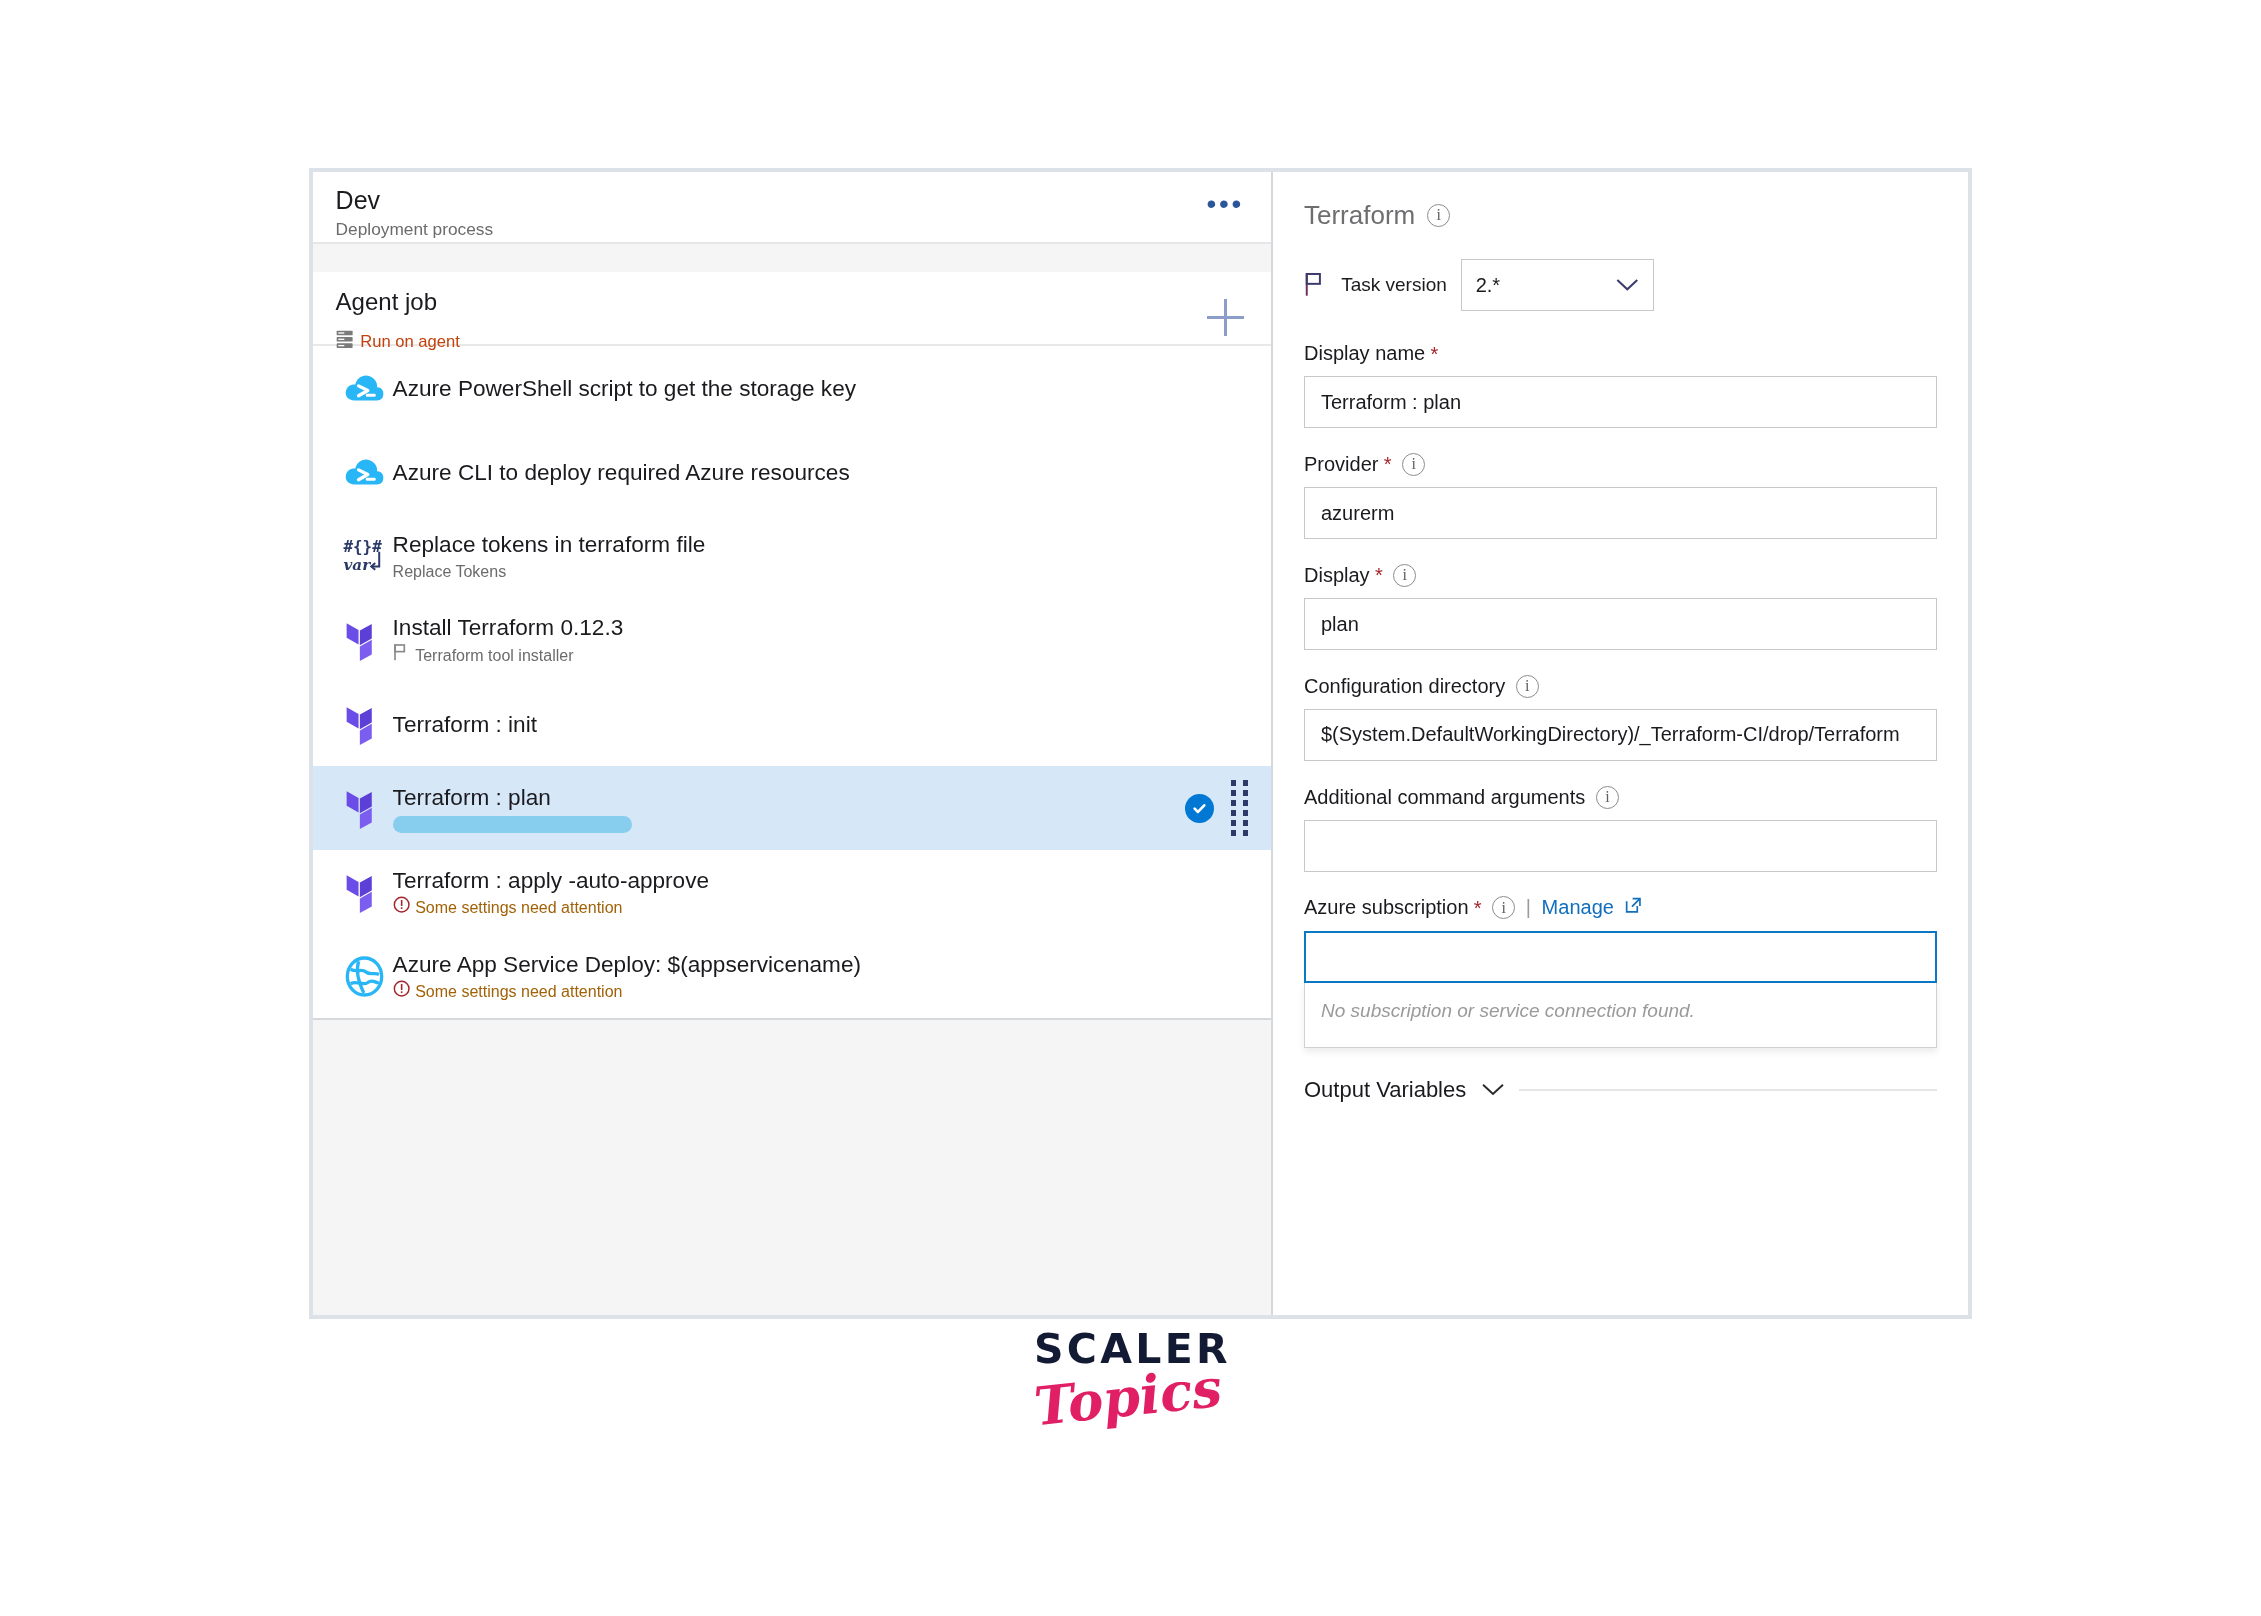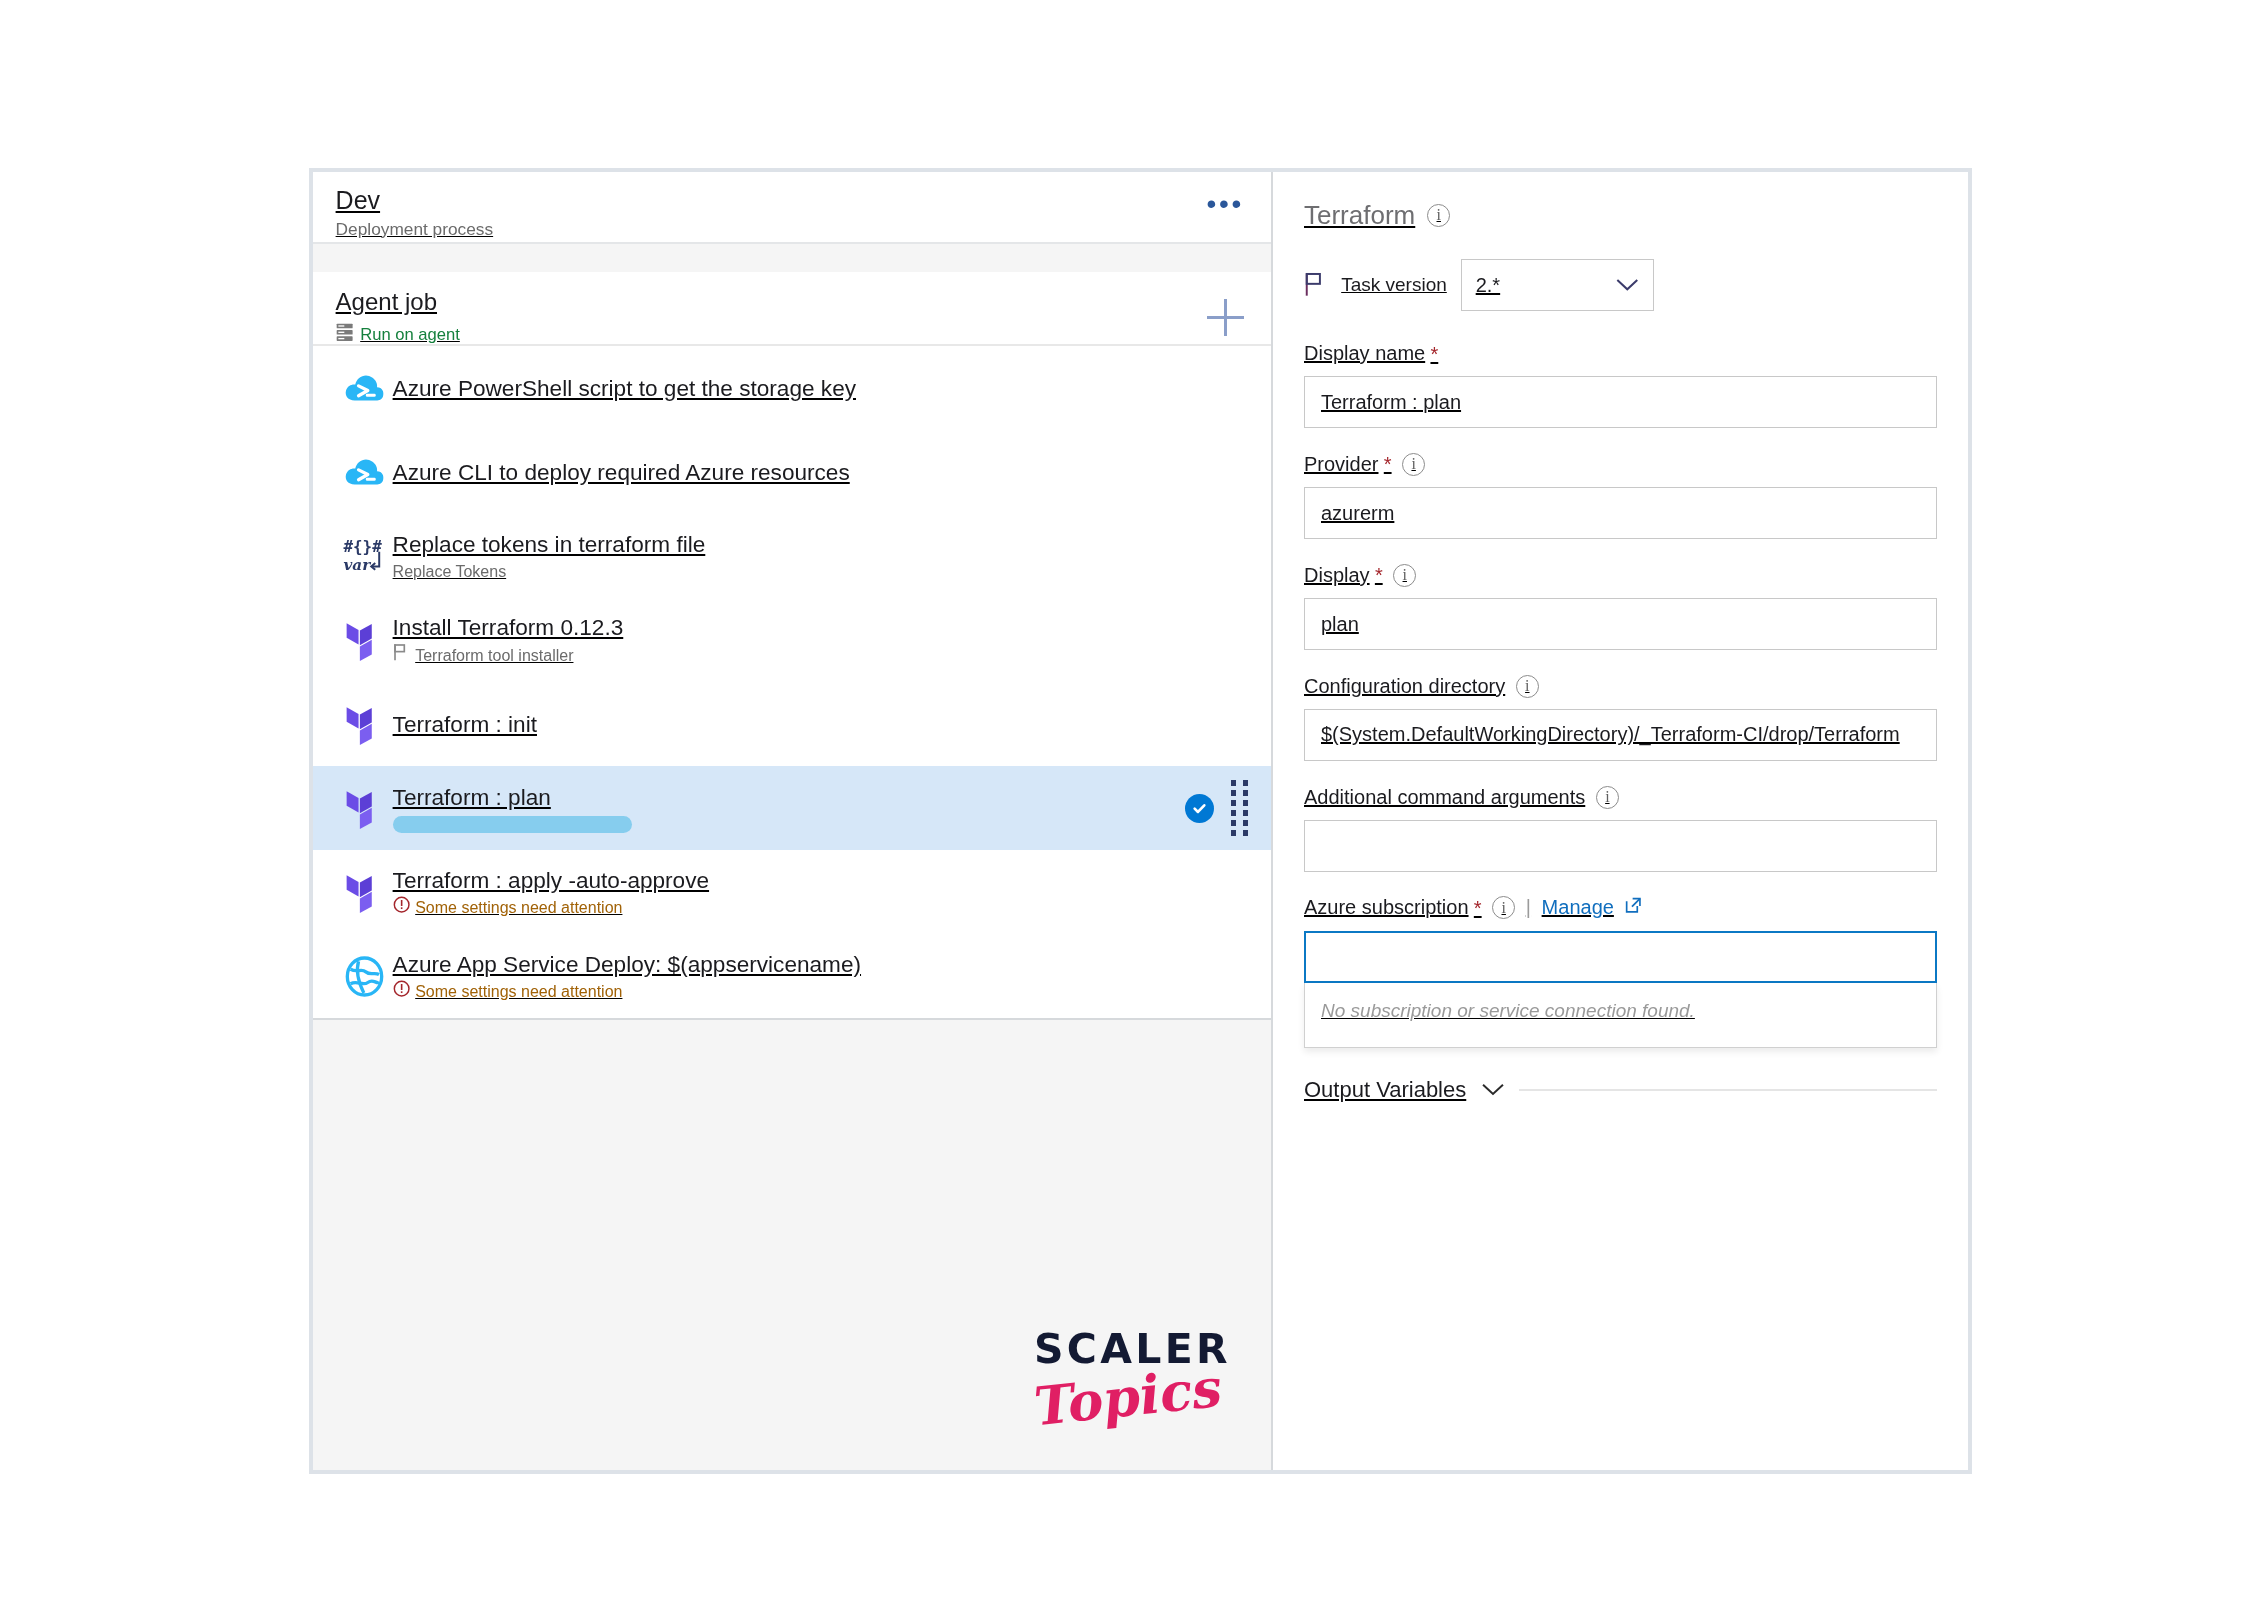--- a/index.html
+++ b/index.html
@@ -8,42 +8,42 @@
     font-family:"Liberation Sans",sans-serif;
     -webkit-font-smoothing:antialiased;
     overflow:hidden;position:relative;
   }
 
   
   #shot{position:absolute;left:0;top:0;width:2261px;height:1617px;background:#fff;}
 
   
   #editor{
-    position:absolute;left:309px;top:168px;width:1663px;height:1306px;
+    position:absolute;left:309px;top:168px;width:1663px;height:1151px;
     border:4.7px solid #dde2e8;border-top-width:4.7px;box-sizing:border-box;
-    background:#ffffff;display:flex;text-decoration:underline;
+    background:#ffffff;display:flex;
   }
 
   
   #left{width:960px;box-sizing:border-box;border-right:2px solid #d6d9dc;
         background:#f5f5f5;display:flex;flex-direction:column;}
 
   .proc-header{background:#fff;padding:13.3px 22.6px 14.6px 22.6px;position:relative;
                border-bottom:2px solid #e4e6e8;height:72px;box-sizing:border-box;}
   .proc-title{font-size:25px;color:#1b1b1f;line-height:31px;font-weight:400;}
   .proc-sub{font-size:17.3px;color:#6b6b6b;line-height:22.6px;margin-top:1.3px;}
   .ellipsis{position:absolute;right:27px;top:25px;font-size:28px;color:#2b579a;
             letter-spacing:2.7px;line-height:13.3px;cursor:pointer;}
 
   .gap-strip{height:28px;background:#f5f5f5;}
 
   .job-header{background:#fff;padding:14.6px 22.6px 12px 22.6px;position:relative;
               border-bottom:2px solid #e8e8e8;height:74px;box-sizing:border-box;}
   .job-title{font-size:24px;color:#1b1b1f;line-height:29px;}
-  .job-sub{font-size:16.6px;color:#15803d;line-height:22.6px;display:flex;align-items:center;gap:7.3px;margin-top:7px;}
+  .job-sub{font-size:16.6px;color:#c2410c;line-height:22.6px;display:flex;align-items:center;gap:7.3px;margin-top:14px;}
   .add-btn{position:absolute;right:27px;top:27px;width:37px;height:37px;cursor:pointer;}
   .add-btn:before,.add-btn:after{content:"";position:absolute;background:#8a9ec9;}
   .add-btn:before{left:0;top:16.6px;width:37px;height:3.3px;}
   .add-btn:after{top:0;left:16.6px;height:37px;width:3.3px;}
 
   .task-list{background:#fff;}
   .task-row{display:flex;align-items:center;gap:0;padding:0 22.6px;height:84px;
             position:relative;cursor:pointer;box-sizing:border-box;}
   .task-row.selected{background:#d6e7f8;}
   .task-row .ticon{width:57px;flex:0 0 57px;display:flex;align-items:center;justify-content:center;}

